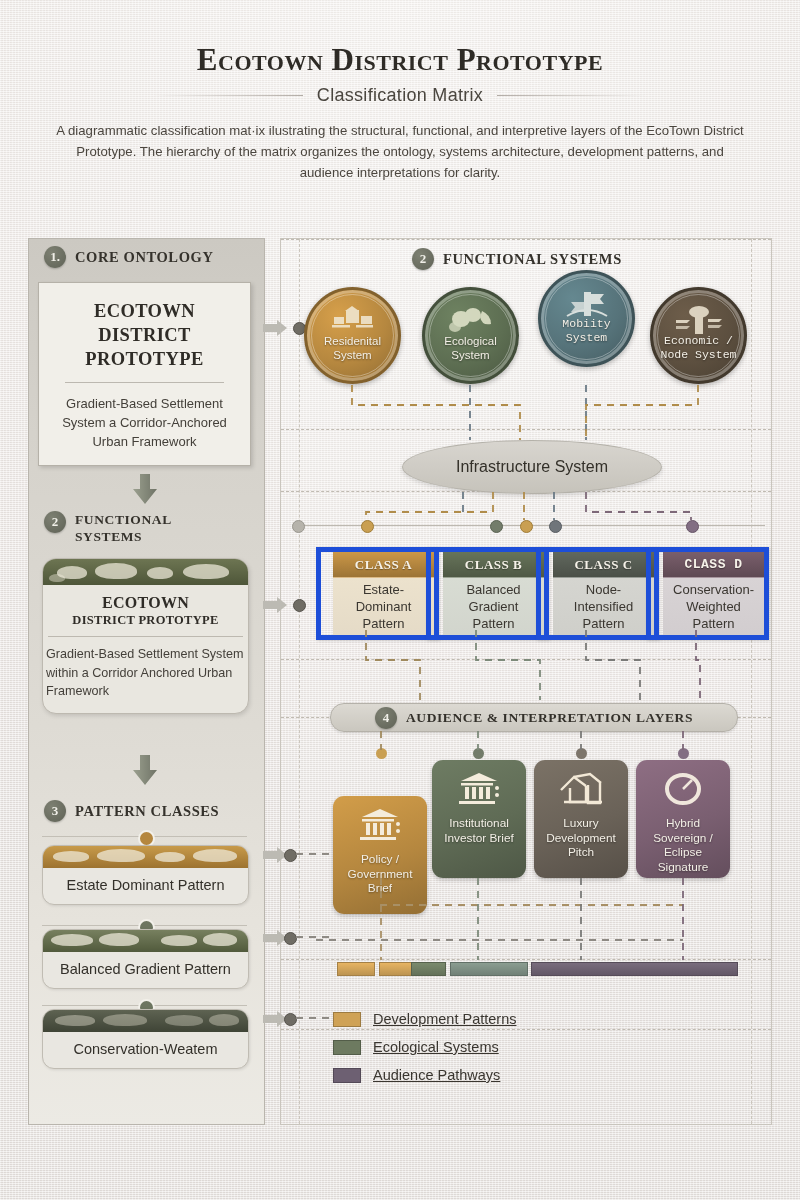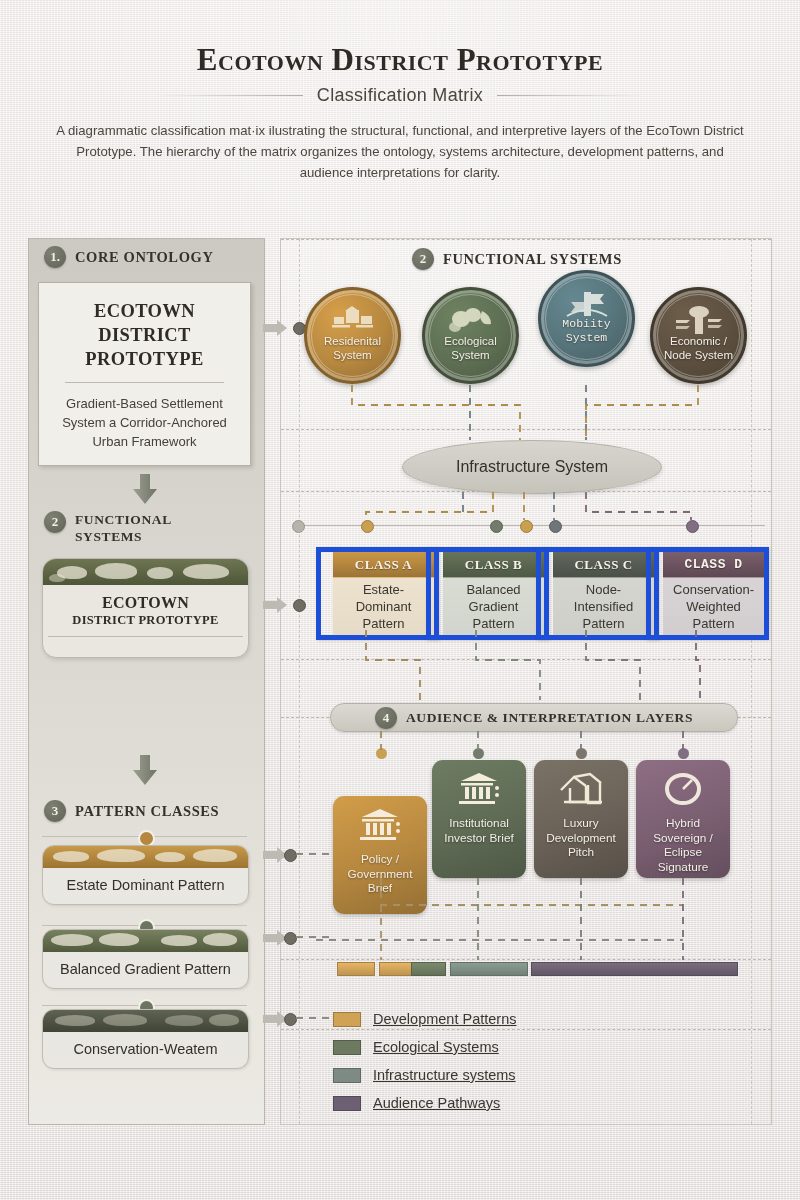--- a/index.html
+++ b/index.html
@@ -249,20 +249,21 @@
     <div class="blob" style="left:14px;top:7px;width:30px;height:13px;"></div>
     <div class="blob" style="left:52px;top:4px;width:42px;height:16px;"></div>
     <div class="blob" style="left:104px;top:8px;width:26px;height:12px;"></div>
     <div class="blob" style="left:140px;top:5px;width:46px;height:15px;"></div>
     <div class="blob" style="left:6px;top:15px;width:16px;height:8px;opacity:.6"></div>
   </div>
   <div class="body">
     <div class="t1">ECOTOWN</div>
     <div class="t2">DISTRICT PROTOTYPE</div>
     <div class="hr"></div>
+    <div class="sub">Gradient-Based Settlement System within a Corridor Anchored Urban Framework</div>
   </div>
 </div>
 
 <div class="lay bigArrow" style="left:132px;top:755px;">
   <svg width="26" height="30" viewBox="0 0 26 30">
     <path d="M8 0 h10 v15 h7 L13 30 L1 15 h7 z" fill="url(#ag1)"></path>
   </svg>
 </div>
 
 <div class="lay sechead" style="left:44px;top:800px;">
@@ -392,21 +393,21 @@
         <path d="M20 13 H7 l4 5 -4 5 h13 z" opacity=".85"></path>
       <path d="M3 27 q20 -12 40 0" stroke="#eef0ec" stroke-width="2" fill="none"></path>
     </svg>
   </div>
   <div class="cl">
     <div>Mobiity</div>
     <div>System</div>
   </div>
 </div>
 
-<div class="lay circ" id="c3" style="left: 650px; top: 287px; background: radial-gradient(circle at 35% 28%, rgb(109, 93, 74), rgb(92, 79, 63) 55%, rgb(72, 62, 49)); border: 3px solid rgb(66, 57, 45);">
+<div class="lay circ" id="c3" style="left: 650px; top: 287px; background: radial-gradient(circle at 35% 28%, rgb(109, 93, 74), rgb(92, 79, 63) 55%, rgb(72, 62, 49)); border: 3px solid rgb(66, 57, 45); font-family: Liberation Mono, monospace;">
   <div class="ring"></div>
   <div class="ico">
     <svg width="46" height="30" viewBox="0 0 46 30" fill="#f0e7d4">
       <ellipse cx="23" cy="6" rx="10" ry="6"></ellipse>
         <rect x="19" y="6" width="8" height="22"></rect>
       <path d="M0 14 h14 l-3 3 H0 z"></path>
         <path d="M0 20 h14 l-3 3 H0 z" opacity=".8"></path>
       <path d="M32 13 h14 l-3 3 H32 z"></path>
         <path d="M32 19 h14 l-3 3 H32 z" opacity=".8"></path>
     </svg>
@@ -524,24 +525,20 @@
 <div id="legend">
   <div class="lgrow">
     <div class="lgsw" id="s0" style="background: rgb(207, 162, 86); border: 1px solid rgb(157, 123, 65);"></div>
     <div class="lgtx">Development Patterns</div>
   </div>
   <div class="lgrow">
     <div class="lgsw" id="s1" style="background: rgb(109, 122, 96); border: 1px solid rgb(83, 93, 73);"></div>
     <div class="lgtx">Ecological Systems</div>
   </div>
   <div class="lgrow">
-    <div class="lgsw" id="s2" style="background: rgb(126, 139, 130); border: 1px solid rgb(96, 106, 99);"></div>
-    <div class="lgtx">Infrastructure systems</div>
-  </div>
-  <div class="lgrow">
     <div class="lgsw" id="s3" style="background: rgb(109, 96, 114); border: 1px solid rgb(83, 73, 87);"></div>
     <div class="lgtx">Audience Pathways</div>
   </div>
 </div>
 
 <svg id="wires">
   <g fill="none" stroke-width="1.8" stroke-dasharray="7,6">
 
     <path d="M352 385 V405 H520 V440" stroke="#b08c4a"></path>
     <path d="M470 385 V440" stroke="#6b7a86"></path>

